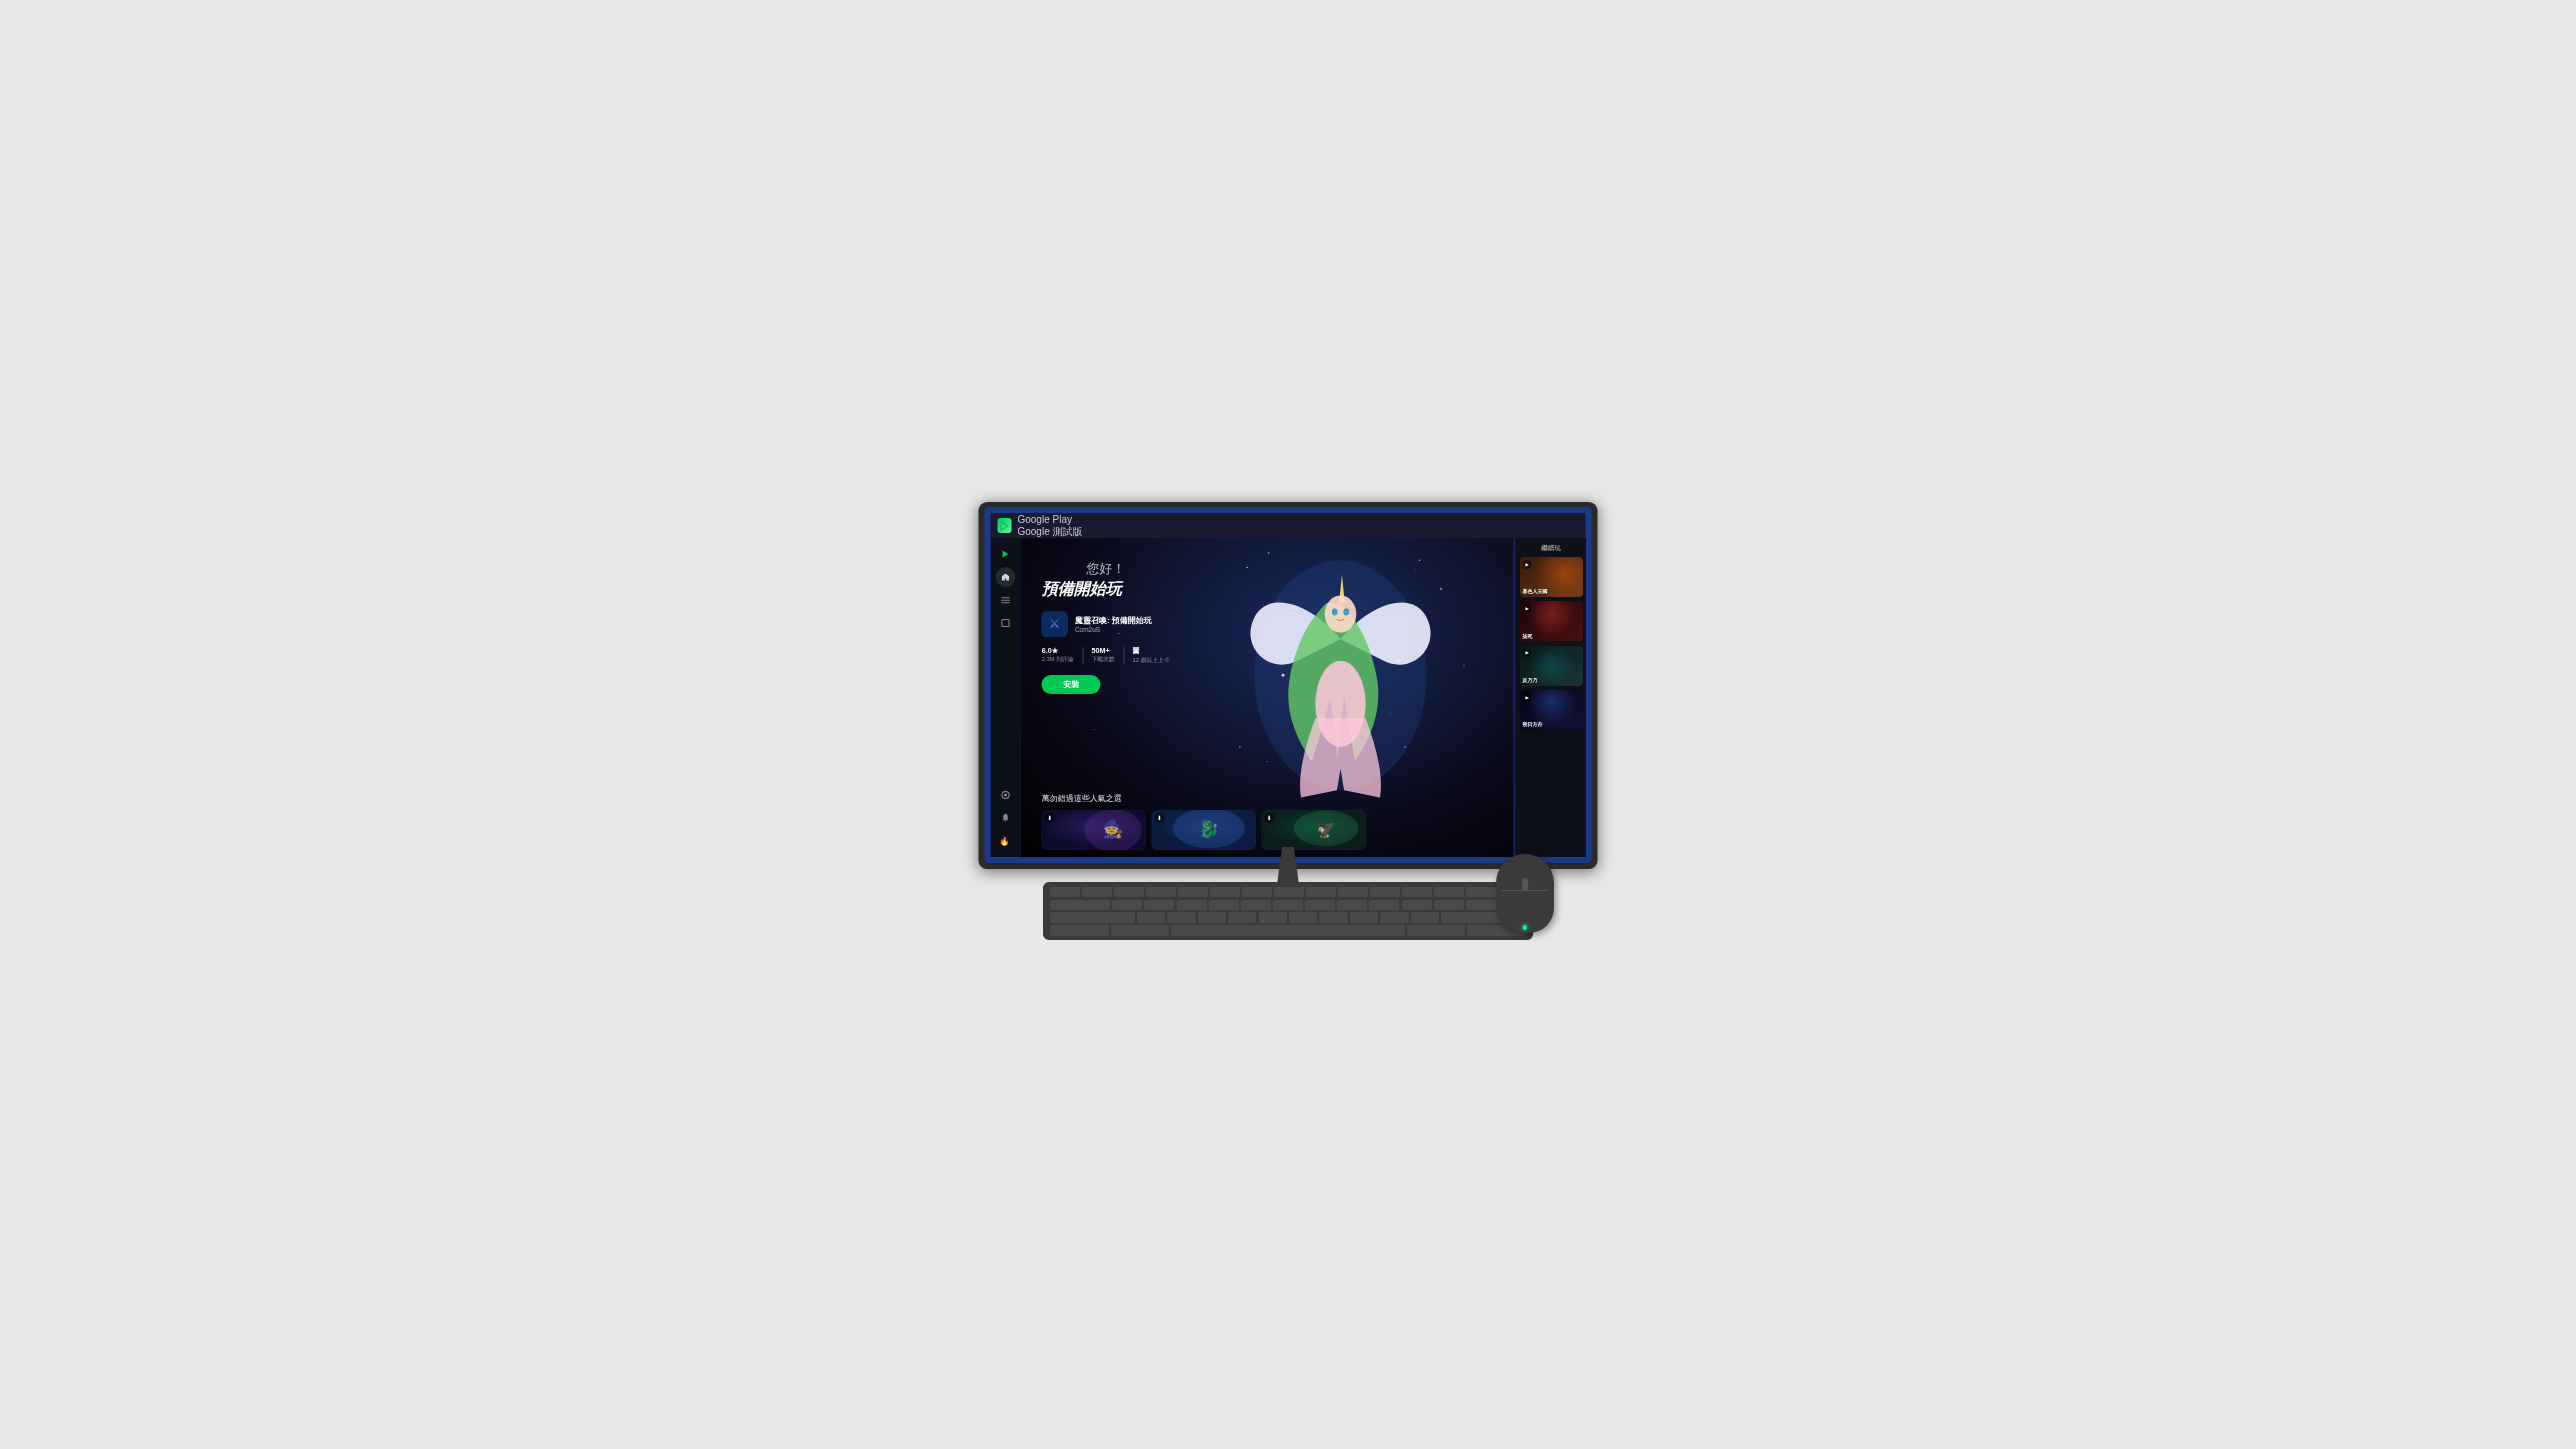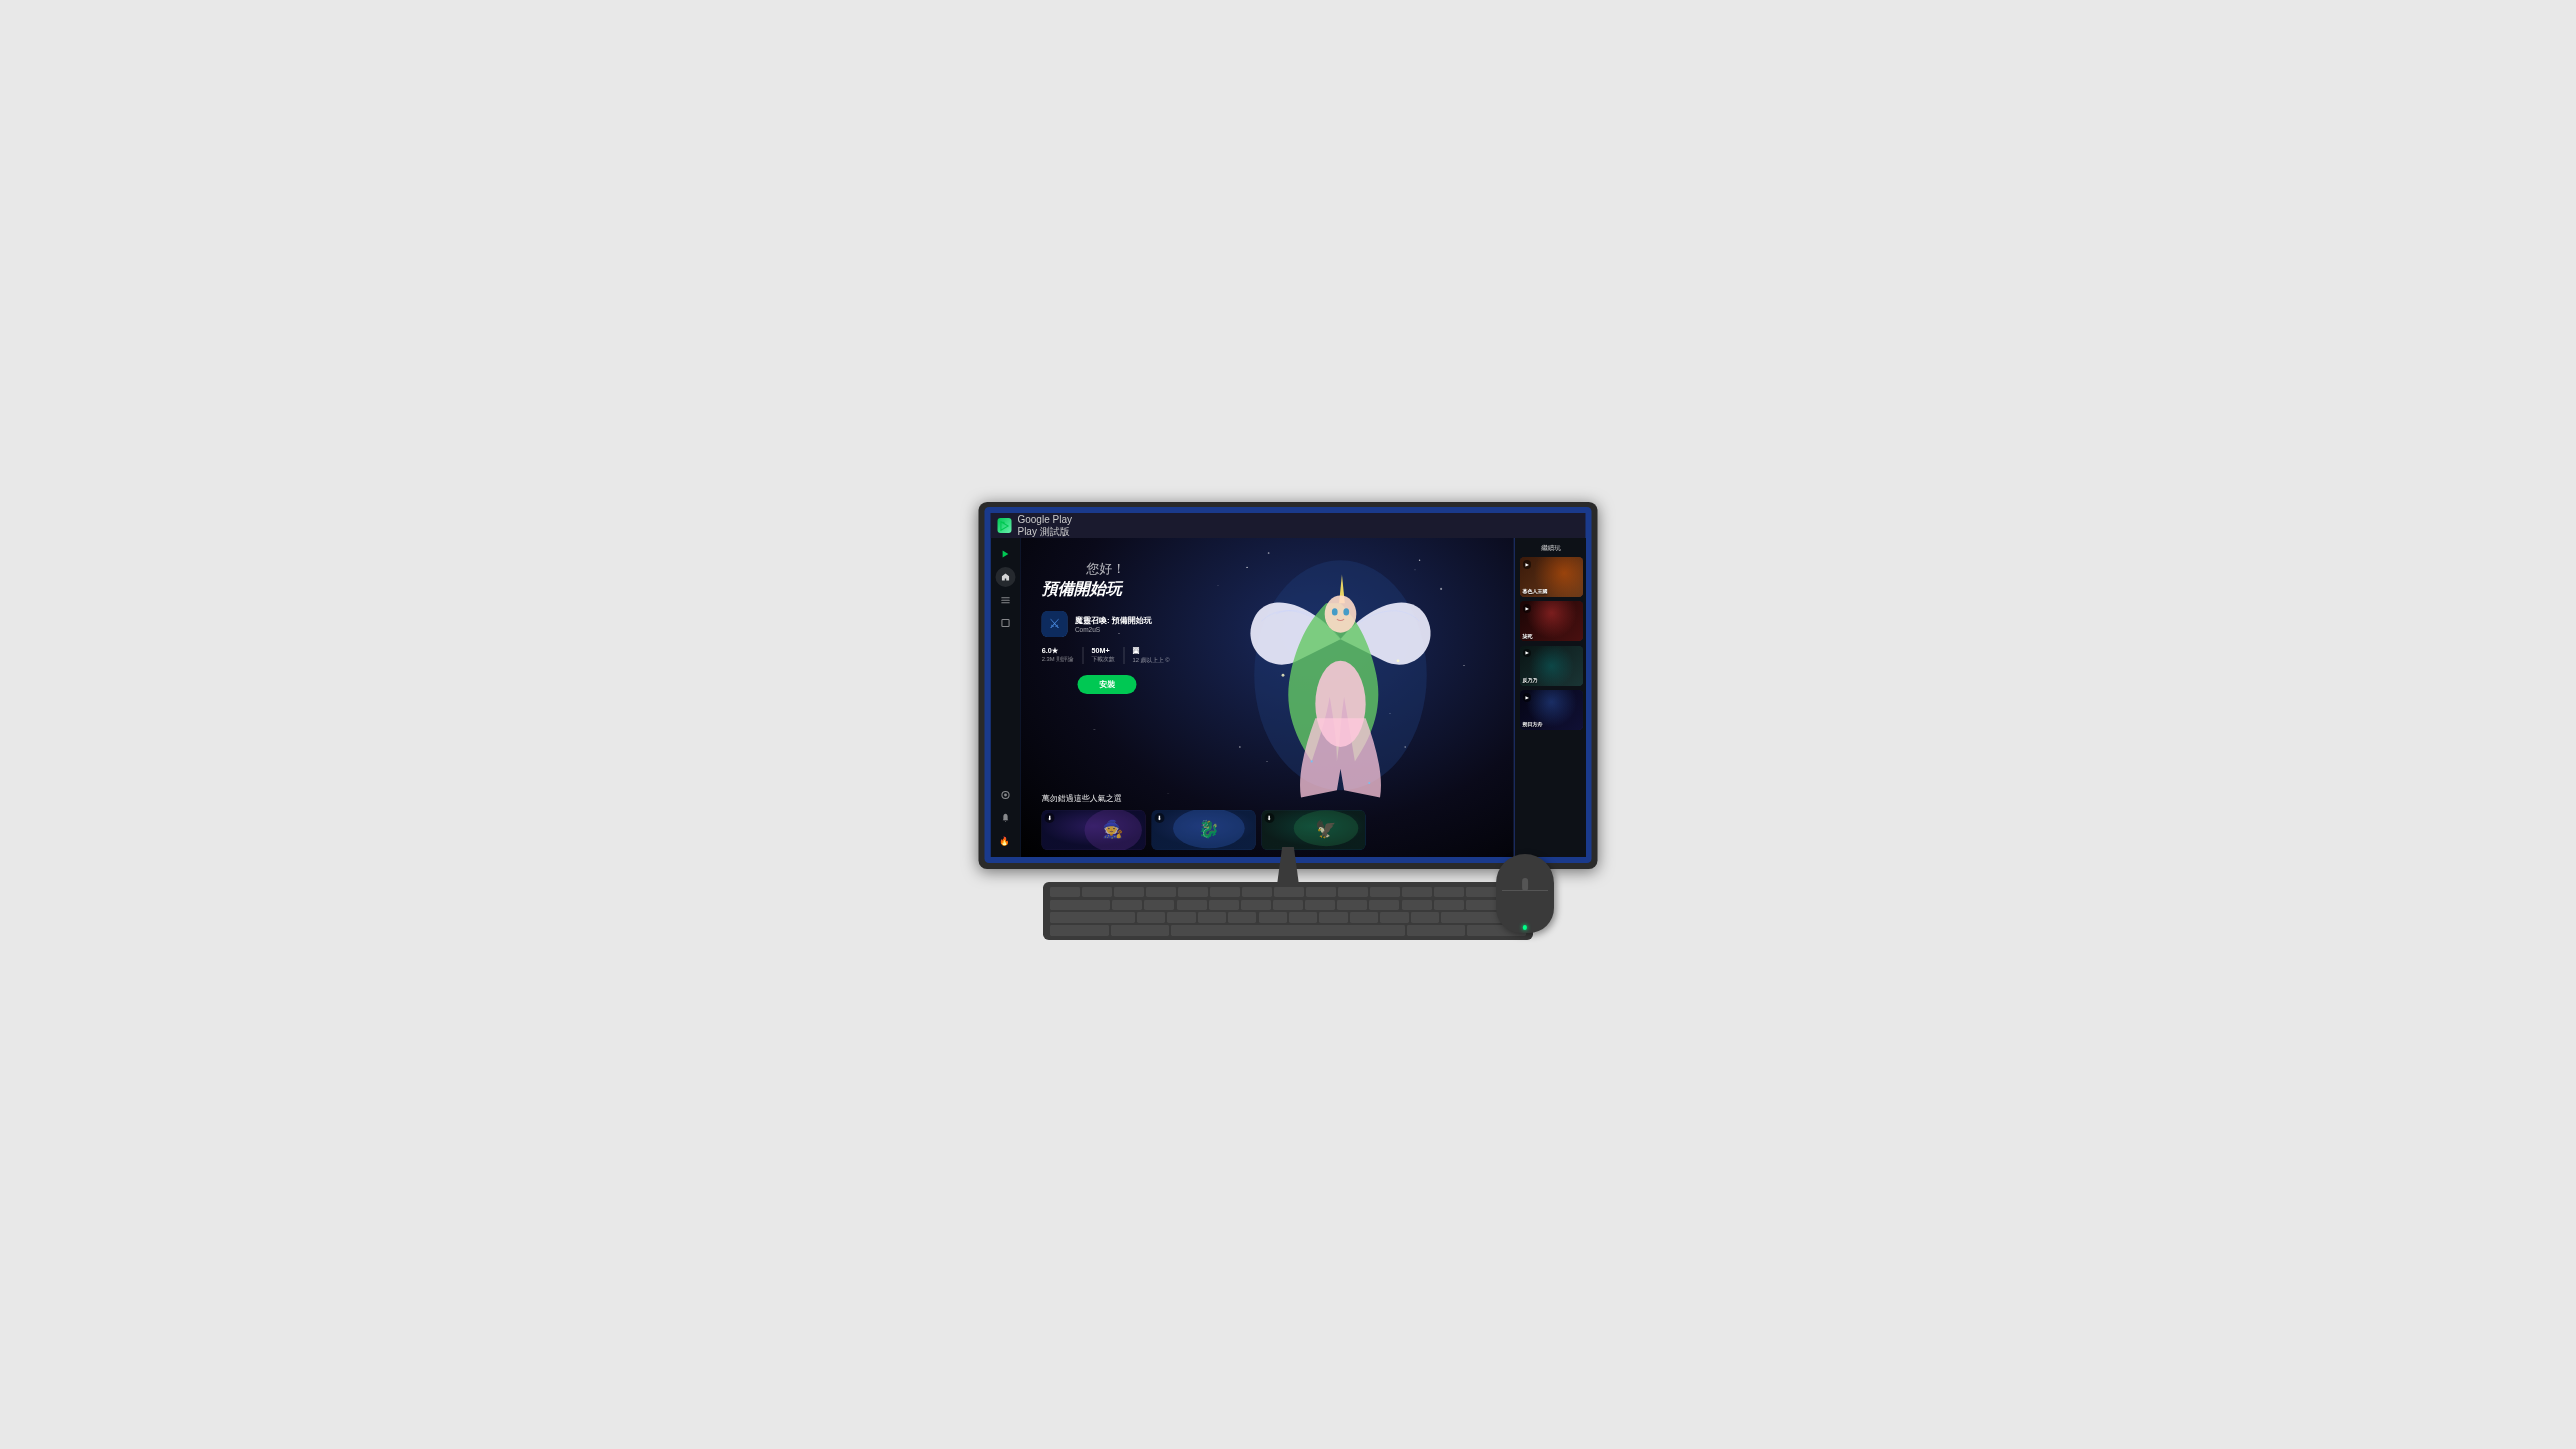--- a/index.html
+++ b/index.html
@@ -349,21 +349,20 @@
 
     .install-btn {
       background: #00c853;
       color: white;
       border: none;
       border-radius: 14.4px;
       padding: 4.3px 21.6px;
       font-size: 8px;
       font-weight: bold;
       cursor: pointer;
-      margin-left: 36px;
     }
 
     
     .character-art {
       position: absolute;
       right: 58px;
       top: -7.2px;
       bottom: -7.2px;
       width: 230px;
       overflow: hidden;
@@ -541,21 +540,21 @@
 
           <div class="title-bar">
             <div class="app-icon">
               <svg width="10" height="10" viewBox="0 0 14 14">
                 <polygon points="2,1 12,7 2,13" fill="none" stroke="#00c853" stroke-width="1.5"></polygon>
                 <polygon points="2,1 7,4 7,1" fill="#00c853"></polygon>
               </svg>
             </div>
             <div class="app-title-text">
               <div>Google Play</div>
-              <div>Play 測試版</div>
+              <div>Google 測試版</div>
             </div>
           </div>
 
           <div class="main-content">
 
             <div class="sidebar">
               <div class="nav-icon">
                 <svg width="10" height="10" viewBox="0 0 14 14">
                   <polygon points="3,2 11,7 3,12" fill="#00c853"></polygon>
                 </svg>

